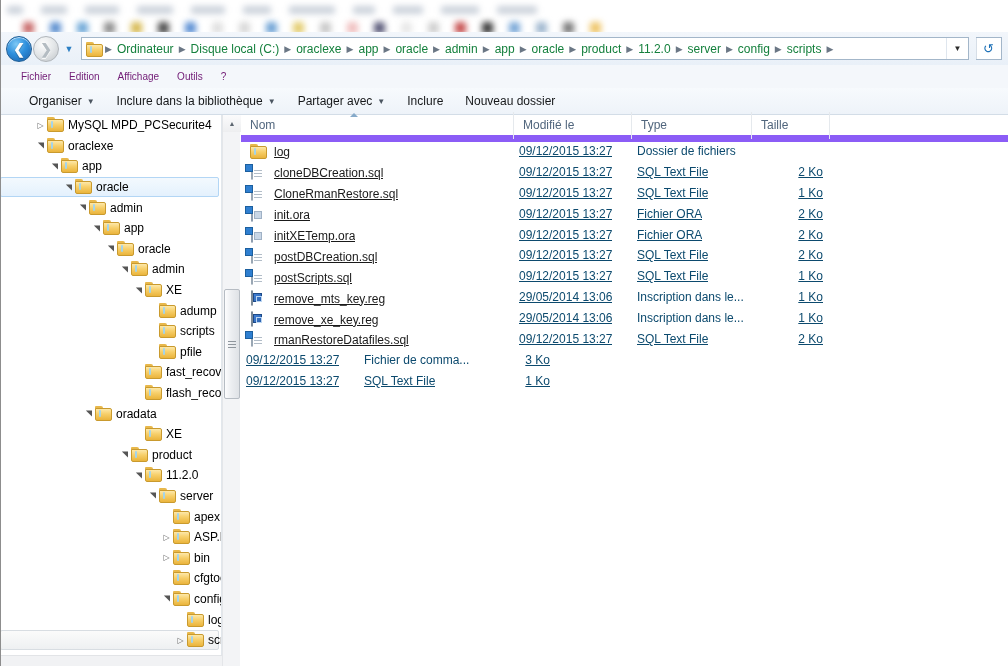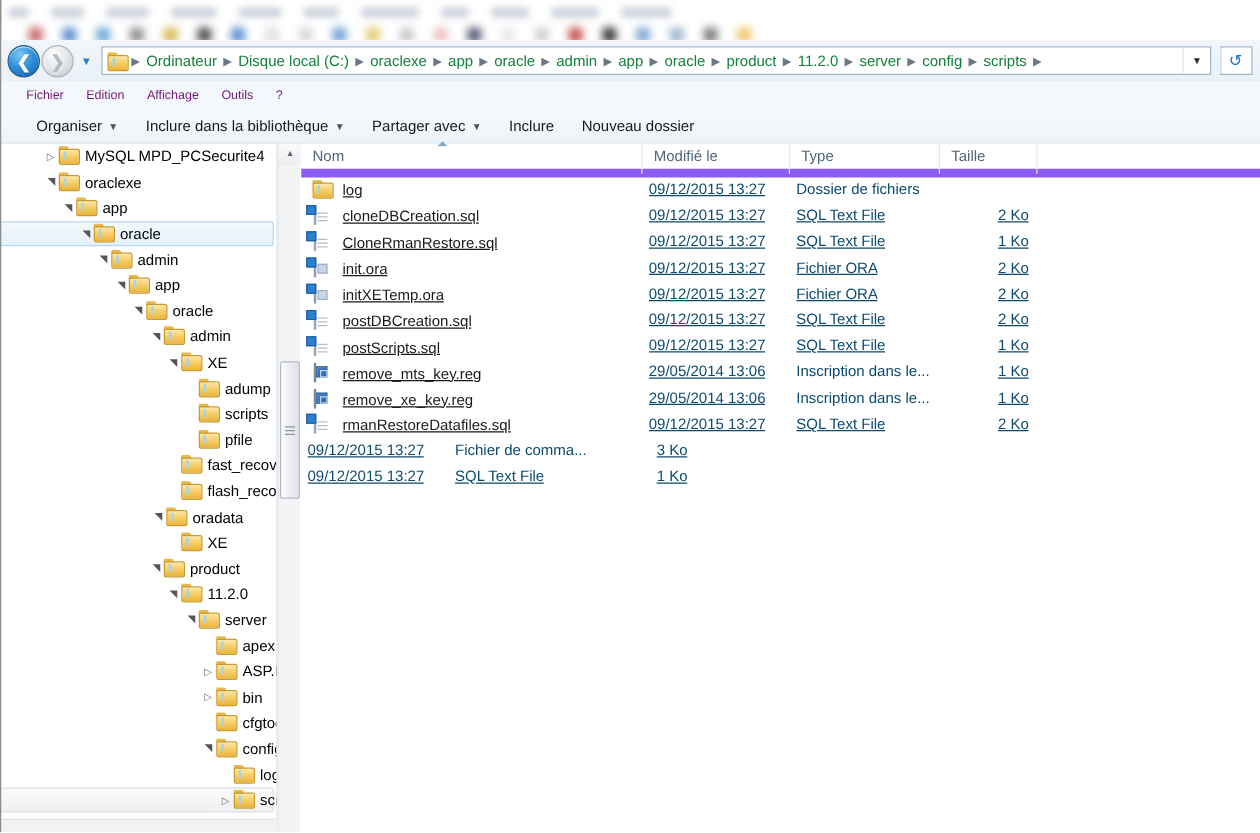--- a/index.html
+++ b/index.html
@@ -473,21 +473,21 @@
         <div class="tree-row" style="padding-left: 132px;">
           <span class="twisty"></span>
           <span class="tfolder"><span class="folder-ico"><span class="spine"></span></span></span>
           <span class="tlabel">fast_recovery_a</span>
         </div>
         <div class="tree-row" style="padding-left: 132px;">
           <span class="twisty"></span>
           <span class="tfolder"><span class="folder-ico"><span class="spine"></span></span></span>
           <span class="tlabel">flash_recovery_</span>
         </div>
-        <div class="tree-row" style="padding-left: 120px;">
+        <div class="tree-row" style="padding-left: 82px;">
           <span class="twisty open" style="transform: rotate(-90deg); color: rgb(85, 85, 85);">◢</span>
           <span class="tfolder"><span class="folder-ico"><span class="spine"></span></span></span>
           <span class="tlabel">oradata</span>
         </div>
         <div class="tree-row" style="padding-left: 132px;">
           <span class="twisty"></span>
           <span class="tfolder"><span class="folder-ico"><span class="spine"></span></span></span>
           <span class="tlabel">XE</span>
         </div>
         <div class="tree-row" style="padding-left: 118px;">

